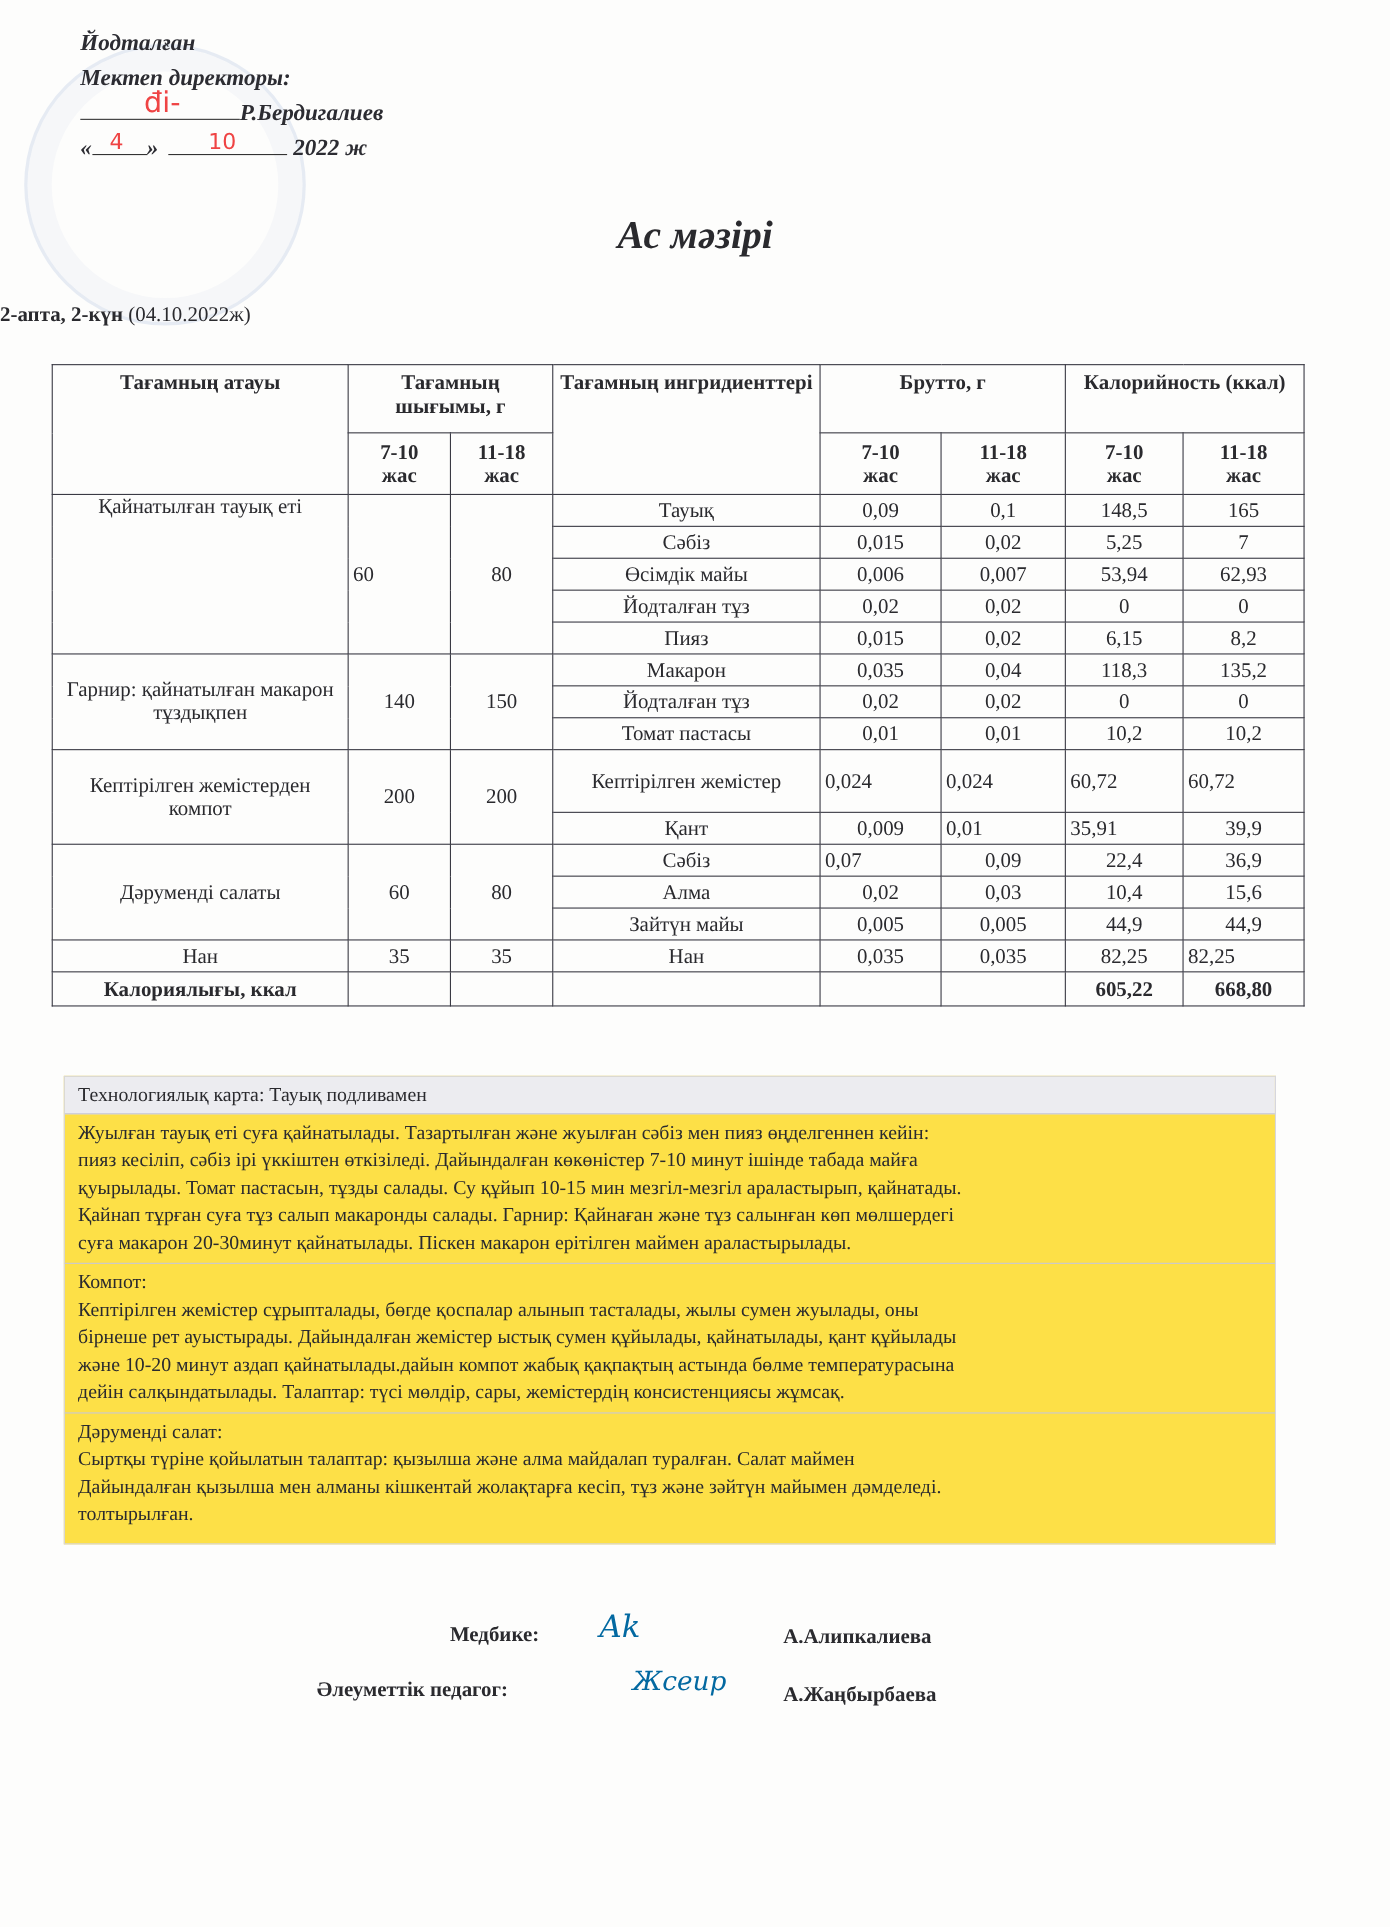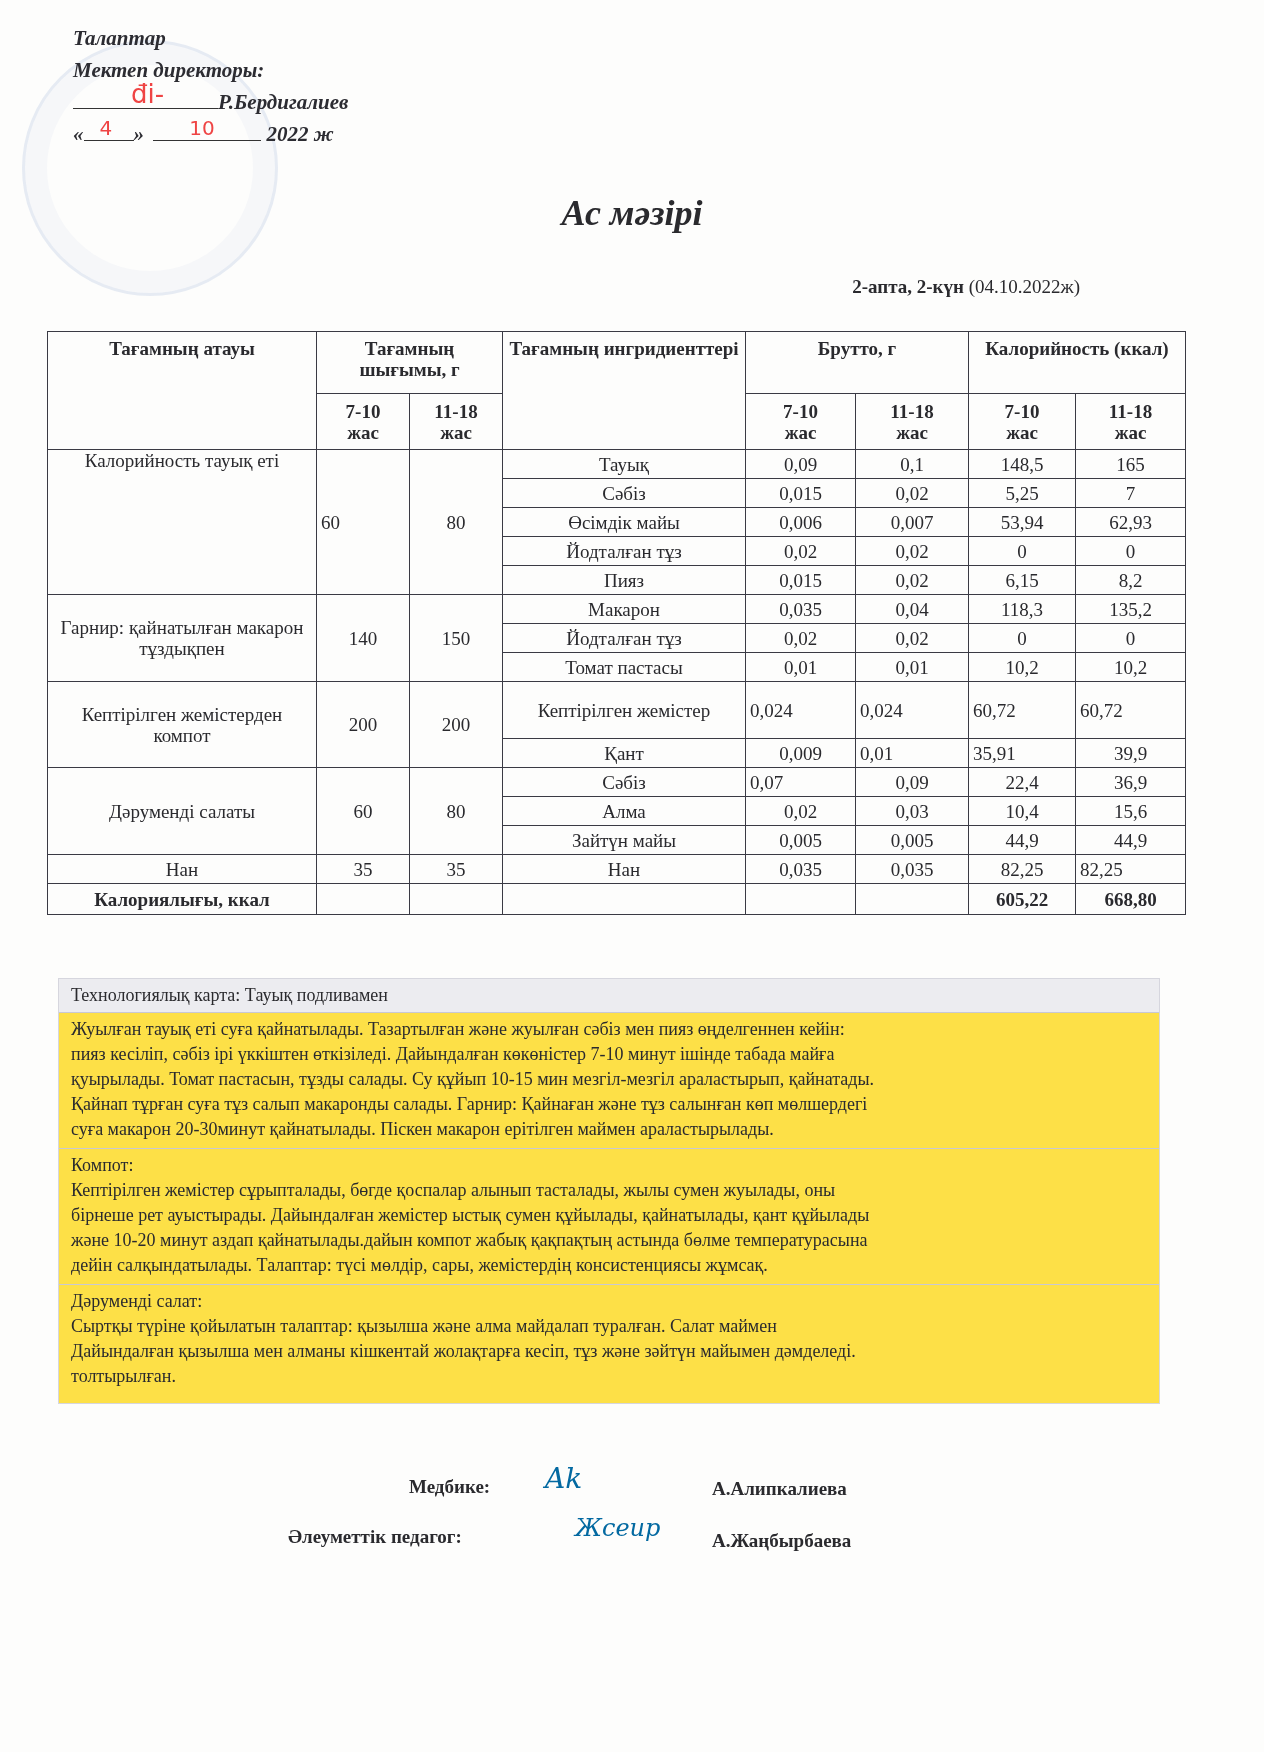--- a/index.html
+++ b/index.html
@@ -11,21 +11,21 @@
   .stamp {
     position:absolute; left:22px; top:40px; width:250px; height:250px;
     border-radius:50%; border:3px solid rgba(150,175,215,0.22);
     box-shadow: inset 0 0 0 22px rgba(150,175,215,0.07);
   }
   .approve { position:absolute; left:73px; top:22px; font-style:italic; font-weight:bold; font-size:21px; line-height:32px; color:#2c2c32; }
   .approve .line { white-space:nowrap; }
   .uline { display:inline-block; border-bottom:1.5px solid #333; position:relative; height:22px; vertical-align:baseline; }
   .hand { position:absolute; color:#ef4444; font-family:"DejaVu Sans", sans-serif; font-style:normal; font-weight:normal; }
   .title { position:absolute; left:0; width:1264px; top:192px; text-align:center; font-style:italic; font-weight:bold; font-size:36px; }
-  .subtitle { position:absolute; left:0; width:1080px; top:276px; text-align:right; font-size:19px; }
+  .subtitle { position:absolute; left:0; width:1080px; top:276px; text-align:left; font-size:19px; }
   .subtitle b { font-weight:bold; }
 
   table.menu { position:absolute; left:47px; top:331px; border-collapse:collapse; font-size:19px; }
   table.menu td, table.menu th { border:1px solid #3a3a44; padding:0 4px; text-align:center; vertical-align:middle; line-height:21px; }
   table.menu th { font-weight:bold; font-size:19px; }
   table.menu th.top { vertical-align:top; padding-top:6px; }
   table.menu td.num-l { text-align:left; }
   table.menu tr.row td { height:28px; }
   table.menu td.dish { vertical-align:top; }
   table.menu td.dish.mid { vertical-align:middle; }
@@ -39,21 +39,21 @@
 
   .sign { position:absolute; font-weight:bold; font-size:19px; white-space:nowrap; }
   .sig { position:absolute; color:#0369a1; font-family:"DejaVu Serif", serif; font-style:italic; font-size:28px; }
 </style>
 </head>
 <body>
 
 <div class="stamp"></div>
 
 <div class="approve">
-  <div class="line">Талаптар</div>
+  <div class="line">Йодталған</div>
   <div class="line">Мектеп директоры:</div>
   <div class="line">
     <span class="uline" style="width:145px;">
       <span class="hand" style="left:58px; top:-8px; font-size:26px;">đi-</span>
     </span><span>Р.Бердигалиев</span>
   </div>
   <div class="line">
     <span>«</span><span class="uline" style="width:50px;"><span class="hand" style="left:16px; top:-6px; font-size:20px;">4</span></span><span>»</span>
     <span class="uline" style="width:108px; margin-left:4px;"><span class="hand" style="left:36px; top:-6px; font-size:20px;">10</span></span>
     <span>2022 ж</span>
@@ -90,21 +90,21 @@
       <th><span>11-18</span><br><span>жас</span></th>
       <th><span>7-10</span><br><span>жас</span></th>
       <th><span>11-18</span><br><span>жас</span></th>
       <th><span>7-10</span><br><span>жас</span></th>
       <th><span>11-18</span><br><span>жас</span></th>
     </tr>
   </thead>
   <tbody>
 
     <tr class="row">
-      <td rowspan="5" class="dish">Калорийность тауық еті</td>
+      <td rowspan="5" class="dish">Қайнатылған тауық еті</td>
       <td rowspan="5" class="num-l">60</td>
       <td rowspan="5">80</td>
       <td>Тауық</td>
       <td>0,09</td>
       <td>0,1</td>
       <td>148,5</td>
       <td>165</td>
     </tr>
     <tr class="row">
       <td>Сәбіз</td>

